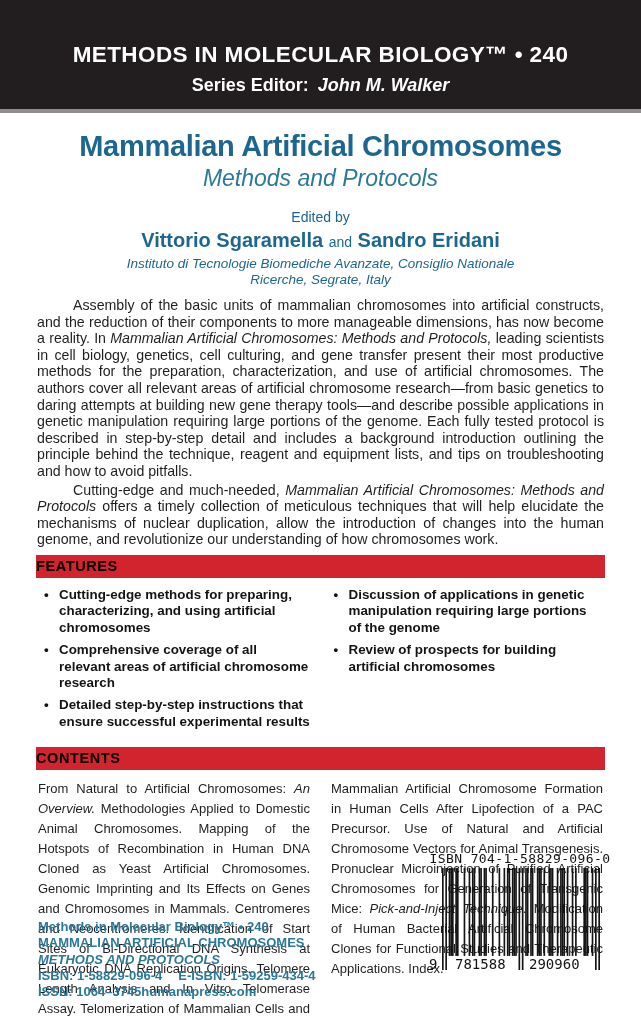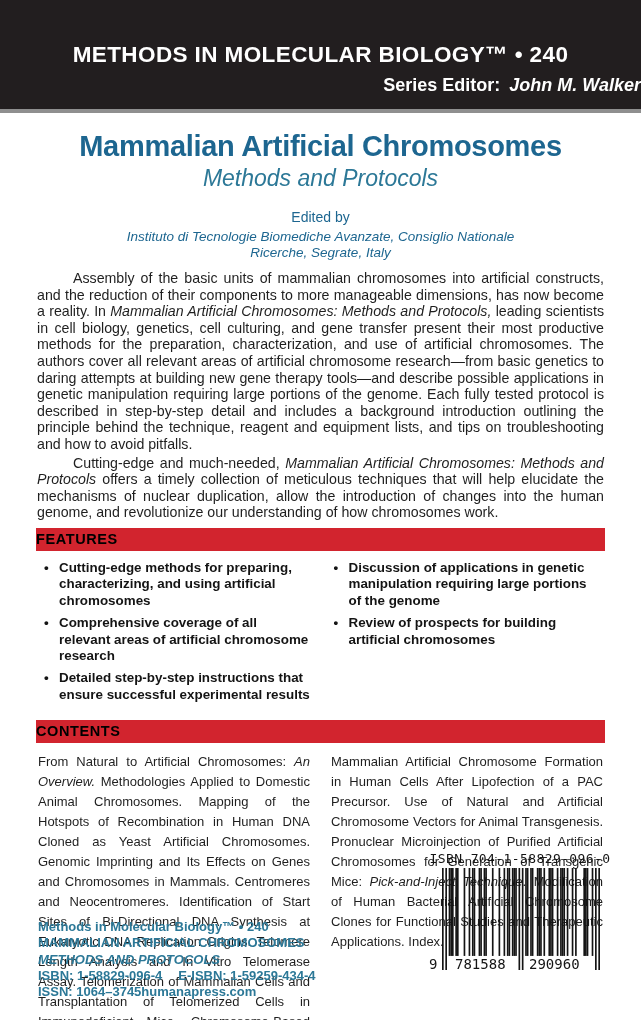--- a/index.html
+++ b/index.html
@@ -12,21 +12,21 @@
     width:641px; height:1020px; position:relative; overflow:hidden;
     background:#fff; font-family:"Liberation Sans", sans-serif; color:var(--ink);
   }
 
   
   .top-banner{
     height:113px; background:var(--header-bg); border-bottom:4px solid var(--rule);
     text-align:center; color:#fff; padding-top:42px;
   }
   .series-title{font-size:22.5px; font-weight:bold; letter-spacing:0.4px;}
-  .series-editor{font-size:18px; font-weight:bold; margin-top:7px;text-align:right;}
+  .series-editor{font-size:18px; font-weight:bold; margin-top:7px;}
   .series-editor .editor-name{font-style:italic; margin-left:9px;}
 
   
   .title-block{text-align:center; padding-top:17px; color:var(--teal);}
   .book-title{font-size:29px; font-weight:bold; letter-spacing:-0.3px; line-height:33px;}
   .book-subtitle{font-size:23px; font-style:italic; font-weight:normal; color:var(--teal-soft); line-height:27px; margin-top:2px;}
   .edited-by{font-size:14px; margin-top:17px;}
   .editors{font-size:20px; font-weight:bold; margin-top:4px;}
   .editors .and-label{font-size:14px; font-weight:normal;}
   .affiliation{font-size:13.5px; font-style:italic; line-height:16px; margin-top:4px;}
@@ -79,20 +79,25 @@
     <div class="series-title">METHODS IN MOLECULAR BIOLOGY™ • 240</div>
     <div class="series-editor">
       <span>Series Editor:</span><span class="editor-name">John M. Walker</span>
     </div>
   </header>
 
   <section class="title-block">
     <h1 class="book-title">Mammalian Artificial Chromosomes</h1>
     <h2 class="book-subtitle">Methods and Protocols</h2>
     <p class="edited-by">Edited by</p>
+    <p class="editors">
+      <span>Vittorio Sgaramella</span>
+      <span class="and-label">and</span>
+      <span>Sandro Eridani</span>
+    </p>
     <p class="affiliation">
       <span>Instituto di Tecnologie Biomediche Avanzate, Consiglio Nationale</span><br>
       <span>Ricerche, Segrate, Italy</span>
     </p>
   </section>
 
   <section class="description">
     <p><span>Assembly of the basic units of mammalian chromosomes into artificial constructs, and the reduction of their components to more manageable dimensions, has now become a reality. In </span><span class="it">Mammalian Artificial Chromosomes: Methods and Protocols,</span><span> leading scientists in cell biology, genetics, cell culturing, and gene transfer present their most productive methods for the preparation, characterization, and use of artificial chromosomes. The authors cover all relevant areas of artificial chromosome research—from basic genetics to daring attempts at building new gene therapy tools—and describe possible applications in genetic manipulation requiring large portions of the genome. Each fully tested protocol is described in step-by-step detail and includes a background introduction outlining the principle behind the technique, reagent and equipment lists, and tips on troubleshooting and how to avoid pitfalls.</span></p>
     <p><span>Cutting-edge and much-needed, </span><span class="it">Mammalian Artificial Chromosomes: Methods and Protocols</span><span> offers a timely collection of meticulous techniques that will help elucidate the mechanisms of nuclear duplication, allow the introduction of changes into the human genome, and revolutionize our understanding of how chromosomes work.</span></p>
   </section>

